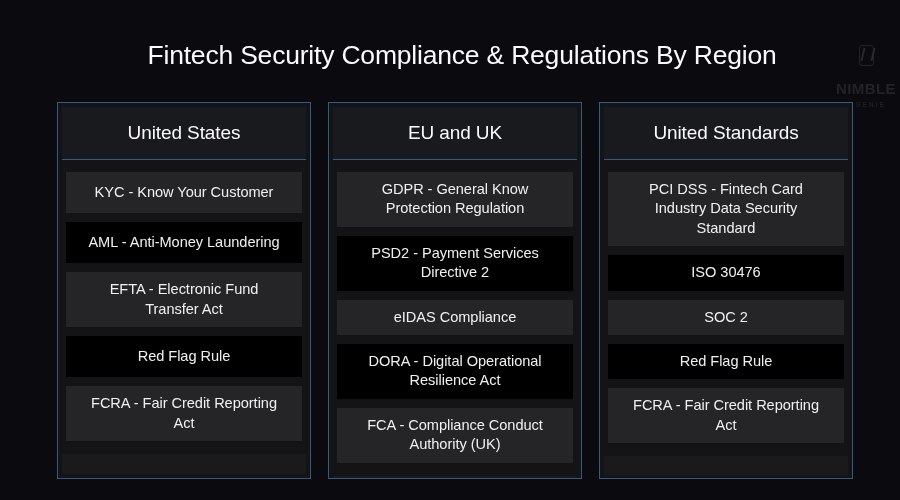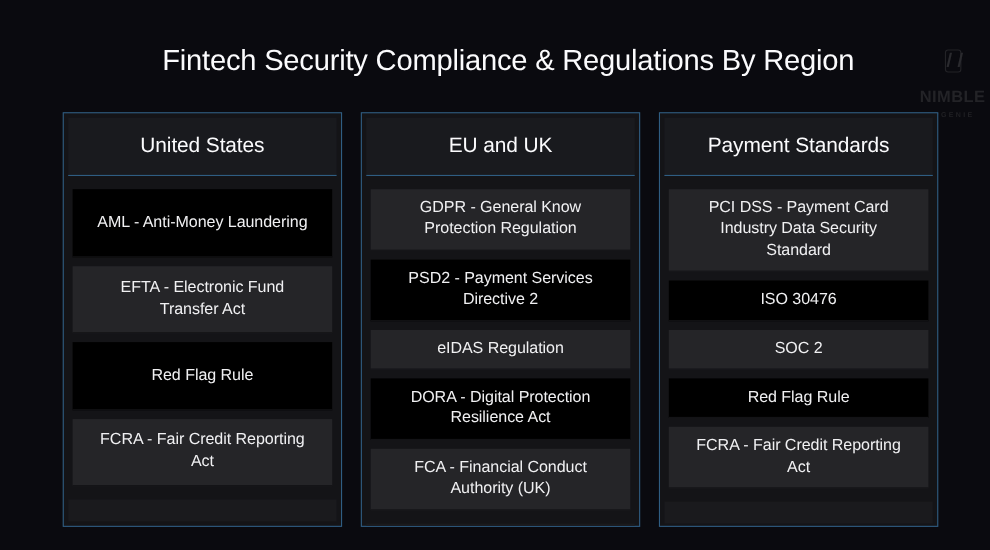--- a/index.html
+++ b/index.html
@@ -183,20 +183,23 @@
   </span>
 </div>
 
 <div class="tables">
 
   <div class="table">
     <div class="table-header">
       <span class="table-header-label">United States</span>
     </div>
     <div class="table-body">
+      <div class="row">
+          <span class="row-label">KYC - Know Your Customer</span>
+        </div>
       <div class="row alt">
           <span class="row-label">AML - Anti-Money Laundering</span>
         </div>
       <div class="row">
           <span class="row-label">EFTA - Electronic Fund Transfer Act</span>
         </div>
       <div class="row alt">
           <span class="row-label">Red Flag Rule</span>
         </div>
       <div class="row">
@@ -211,39 +214,39 @@
       <span class="table-header-label">EU and UK</span>
     </div>
     <div class="table-body">
       <div class="row">
           <span class="row-label">GDPR - General Know Protection Regulation</span>
         </div>
       <div class="row alt">
           <span class="row-label">PSD2 - Payment Services Directive 2</span>
         </div>
       <div class="row">
-          <span class="row-label">eIDAS Regulation</span>
-        </div>
-      <div class="row alt">
-          <span class="row-label">DORA - Digital Protection Resilience Act</span>
-        </div>
-      <div class="row">
-          <span class="row-label">FCA - Financial Conduct Authority (UK)</span>
+          <span class="row-label">eIDAS Compliance</span>
+        </div>
+      <div class="row alt">
+          <span class="row-label">DORA - Digital Operational Resilience Act</span>
+        </div>
+      <div class="row">
+          <span class="row-label">FCA - Compliance Conduct Authority (UK)</span>
         </div>
     </div>
     <div class="table-footer"></div>
   </div>
 
   <div class="table">
     <div class="table-header">
-      <span class="table-header-label">Payment Standards</span>
+      <span class="table-header-label">United Standards</span>
     </div>
     <div class="table-body">
       <div class="row">
-          <span class="row-label">PCI DSS - Payment Card Industry Data Security Standard</span>
+          <span class="row-label">PCI DSS - Fintech Card Industry Data Security Standard</span>
         </div>
       <div class="row alt">
           <span class="row-label">ISO 30476</span>
         </div>
       <div class="row">
           <span class="row-label">SOC 2</span>
         </div>
       <div class="row alt">
           <span class="row-label">Red Flag Rule</span>
         </div>

